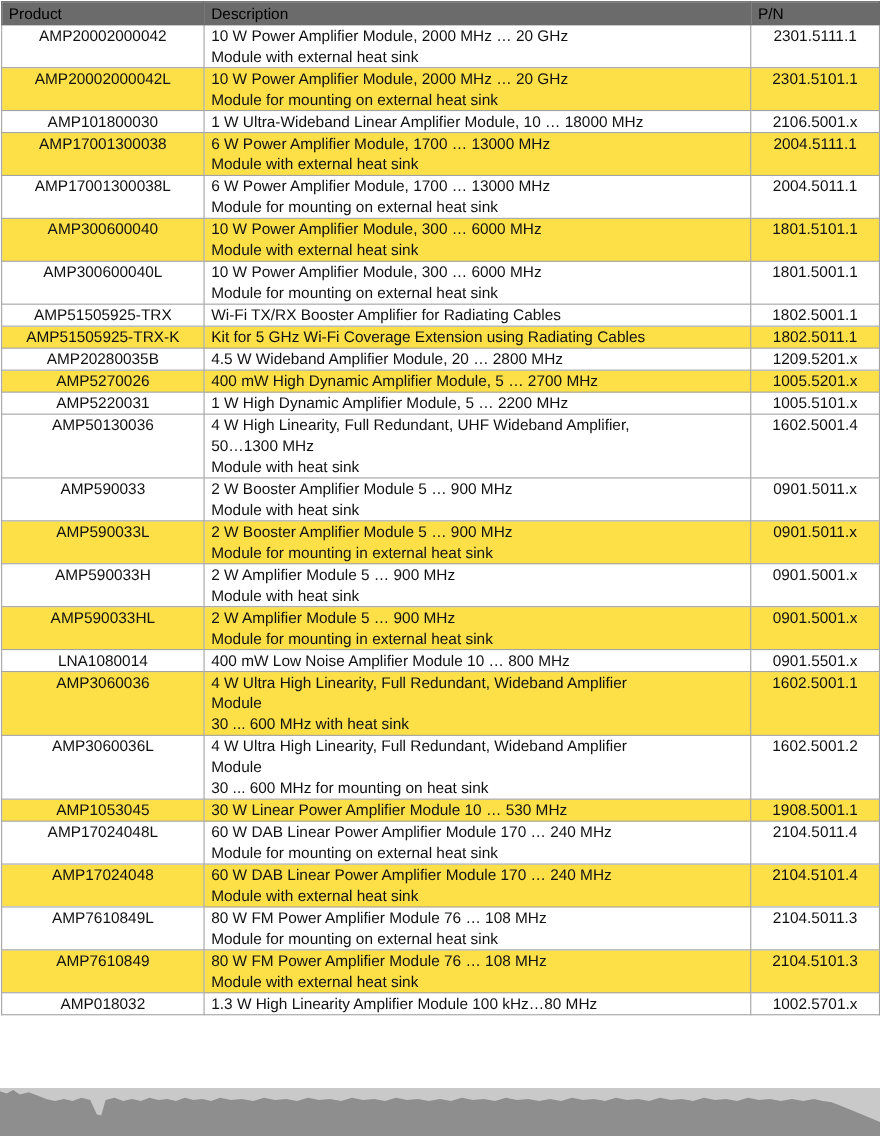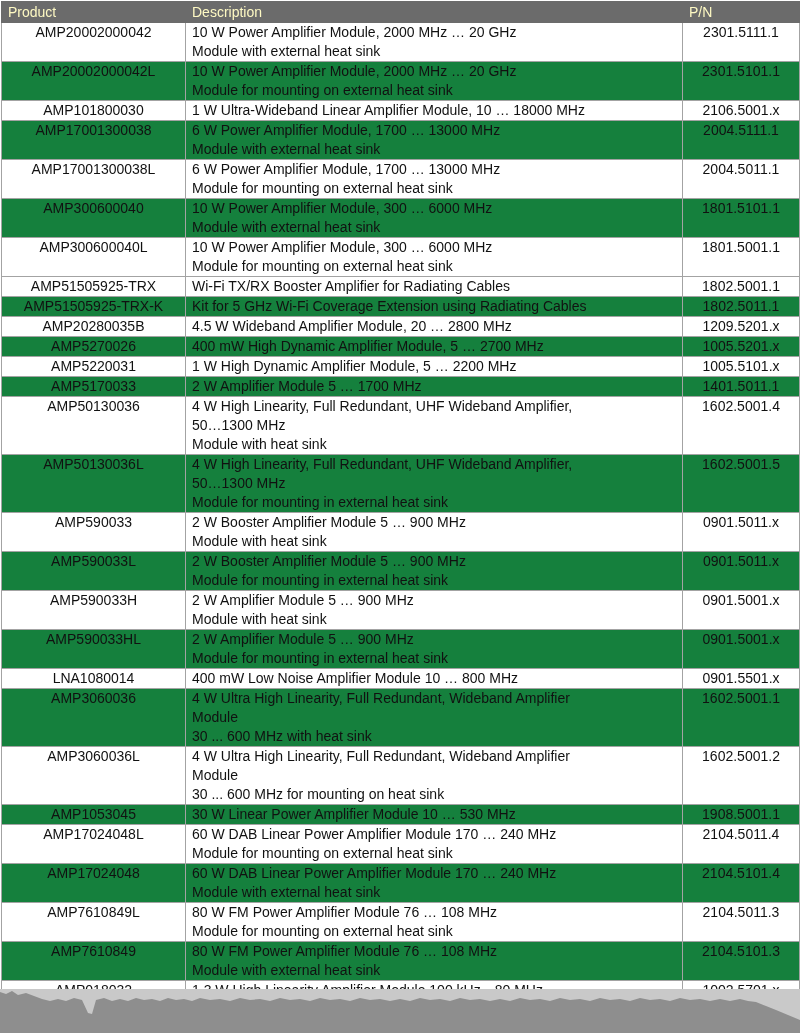--- a/index.html
+++ b/index.html
@@ -22,38 +22,38 @@
     width: 798px;
     margin: 1px 0 0 1px;
     font-size: 14px;
     color: #111111;
   }
   table.product-table col.c-product { width: 184px; }
   table.product-table col.c-desc    { width: 497px; }
   table.product-table col.c-pn      { width: 117px; }
   table.product-table thead th {
     background: #6b6b6b;
-    color: #fef9c3;
+    color: #000000;
     font-weight: normal;
     text-align: left;
     height: 20px;
     line-height: 19px;
     padding: 0 6px;
     border: 1px solid #6b6b6b;
     font-size: 14px;
   }
   table.product-table tbody td {
     border: 1px solid #a3a3a3;
     vertical-align: top;
     line-height: 19px;
     padding: 0 6px;
     background: #ffffff;
   }
   table.product-table tbody tr.alt td {
-    background: #15803d;
+    background: #fde047;
   }
   td.product-cell, td.pn-cell { white-space: nowrap; overflow: hidden; text-align: center; }
   td.desc-cell { white-space: pre-line; }
   .torn-band {
     position: absolute;
     left: 0;
     bottom: 0;
     width: 800px;
     height: 44px;
     line-height: 0;
@@ -138,38 +138,26 @@
         <tr class="alt">
       <td class="product-cell">AMP5270026</td>
       <td class="desc-cell">400 mW High Dynamic Amplifier Module, 5 … 2700 MHz</td>
       <td class="pn-cell">1005.5201.x</td>
     </tr>
         <tr>
       <td class="product-cell">AMP5220031</td>
       <td class="desc-cell">1 W High Dynamic Amplifier Module, 5 … 2200 MHz</td>
       <td class="pn-cell">1005.5101.x</td>
     </tr>
-        <tr class="alt">
-      <td class="product-cell">AMP5170033</td>
-      <td class="desc-cell">2 W Amplifier Module 5 … 1700 MHz</td>
-      <td class="pn-cell">1401.5011.1</td>
-    </tr>
         <tr>
       <td class="product-cell">AMP50130036</td>
       <td class="desc-cell">4 W High Linearity, Full Redundant, UHF Wideband Amplifier,
 50…1300 MHz
 Module with heat sink</td>
       <td class="pn-cell">1602.5001.4</td>
-    </tr>
-        <tr class="alt">
-      <td class="product-cell">AMP50130036L</td>
-      <td class="desc-cell">4 W High Linearity, Full Redundant, UHF Wideband Amplifier,
-50…1300 MHz
-Module for mounting in external heat sink</td>
-      <td class="pn-cell">1602.5001.5</td>
     </tr>
         <tr>
       <td class="product-cell">AMP590033</td>
       <td class="desc-cell">2 W Booster Amplifier Module 5 … 900 MHz
 Module with heat sink</td>
       <td class="pn-cell">0901.5011.x</td>
     </tr>
         <tr class="alt">
       <td class="product-cell">AMP590033L</td>
       <td class="desc-cell">2 W Booster Amplifier Module 5 … 900 MHz

